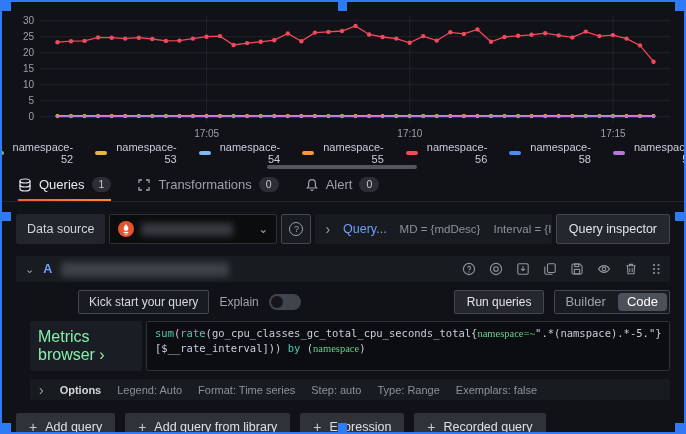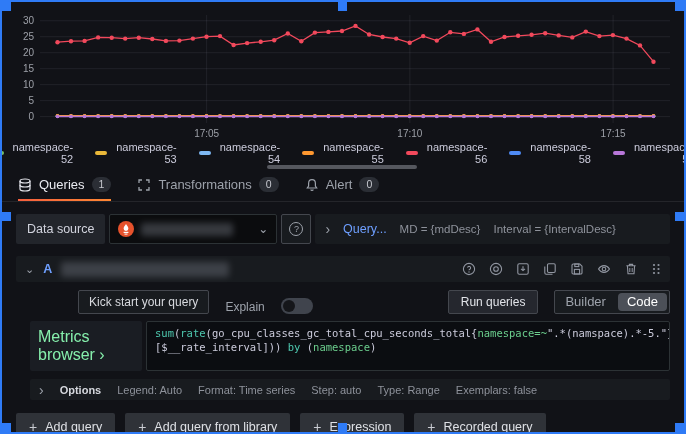--- a/index.html
+++ b/index.html
@@ -57,42 +57,42 @@
          font-family:"Liberation Sans",sans-serif; }
 
   
   .qr-header { display:flex; align-items:center; gap:9px; height:26px; margin:12px 14px 0 14px;
                background:#181B1F; border-radius:2px; padding:0 9px; }
   .qr-chev { color:#9DA2AB; font-size:11px; cursor:pointer; }
   .qr-ref { color:#6E9FFF; font-size:12.5px; font-weight:600; cursor:pointer; }
   .qr-icons { margin-left:auto; display:flex; align-items:center; gap:13px; }
   .qr-icons .ic { color:#9196A1; display:flex; cursor:pointer; }
   .qr-body { margin:0 14px 0 28px; }
-  .qr-actions { display:flex; align-items:flex-end; gap:16px; height:24px; margin-top:8px;padding-left:48px; }
+  .qr-actions { display:flex; align-items:center; gap:10px; height:24px; margin-top:8px;padding-left:48px; }
   .kick-btn { height:24px; background:#181B1F; border:1px solid #44474E; border-radius:2px;
               color:#D8DADF; font-size:12px; padding:0 10px; cursor:pointer;
               font-family:"Liberation Sans",sans-serif; }
   .explain-lbl { color:#9DA2AB; font-size:12px; }
   .toggle { width:32px; height:16px; border-radius:8px; background:#40444D; position:relative; cursor:pointer; }
   .toggle .knob { position:absolute; left:2px; top:2px; width:12px; height:12px; border-radius:50%;
                   background:#15161A; }
   .spacer { flex:1; }
   .run-btn { height:24px; font-size:12px; }
   .seg { display:flex; align-items:center; border:1px solid #44474E; border-radius:2px;
          background:#181B1F; height:24px; }
   .seg .opt { padding:0 10px; font-size:13px; color:#9DA2AB; line-height:22px; cursor:pointer; }
   .seg .opt.active { background:#4C5058; color:#FFFFFF; border-radius:4px; margin:2px;
                      line-height:18px; padding:0 9px; }
   .qr-editor { display:flex; gap:4px; margin-top:7px; }
   .metrics-browser { width:112px; background:#1A1D23; border-radius:2px; color:#86efac;
                      font-size:16px; padding:7px 8px; cursor:pointer; }
   .code-area { flex:1; background:#0B0D11; border:1px solid #2C3235; border-radius:2px;
                padding:4px 8px; font-family:"DejaVu Sans Mono", monospace; font-size:10.5px;
                line-height:14px; white-space:pre; overflow:hidden; cursor:text; }
-  .tok-fn { color:#4EC9B0; } .tok-lab { color:#6CCF8E; } .tok-txt { color:#CCCCDC; }
+  .tok-fn { color:#4EC9B0; } .tok-lab { color:#6CCF8E;font-family:Liberation Serif, serif; } .tok-txt { color:#CCCCDC; }
   .qr-options { display:flex; align-items:center; gap:16px; height:21px; margin-top:8px;
                 background:#181B1F; border-radius:2px; padding:0 9px; font-size:11px; cursor:pointer; }
   .opt-title { color:#D6D8DE; font-weight:700; }
   .opt-dim { color:#8E929B; }
 
   
   .add-row { display:flex; gap:10px; margin:13px 14px 0 14px; }
   .add-btn { height:27px; background:#2F3238; border:none; border-radius:2px; color:#DEE0E5;
              font-size:12.5px; padding:0 13px; display:flex; align-items:center; gap:8px;
              cursor:pointer; font-family:"Liberation Sans",sans-serif; }
@@ -530,20 +530,21 @@
     </div>
     <div class="help-btn">
       <span class="circle-q">?</span>
     </div>
     <div class="query-opts">
       <span class="qo-chev">›</span>
       <span class="qo-title">Query...</span>
       <span class="qo-dim">MD = {mdDesc}</span>
       <span class="qo-dim">Interval = {IntervalDesc}</span>
     </div>
+    <button class="btn">Query inspector</button>
   </div>
 
   <div class="qr-header">
     <span class="qr-chev">⌄</span>
     <span class="qr-ref">A</span>
     <div class="redact" style="width:168px;height:15px;"></div>
     <div class="qr-icons">
       <span class="ic">
         <svg width="14" height="14" viewBox="0 0 14 14">
             <circle cx="7" cy="7" r="5.6" fill="none" stroke="currentColor" stroke-width="1.1"></circle>

